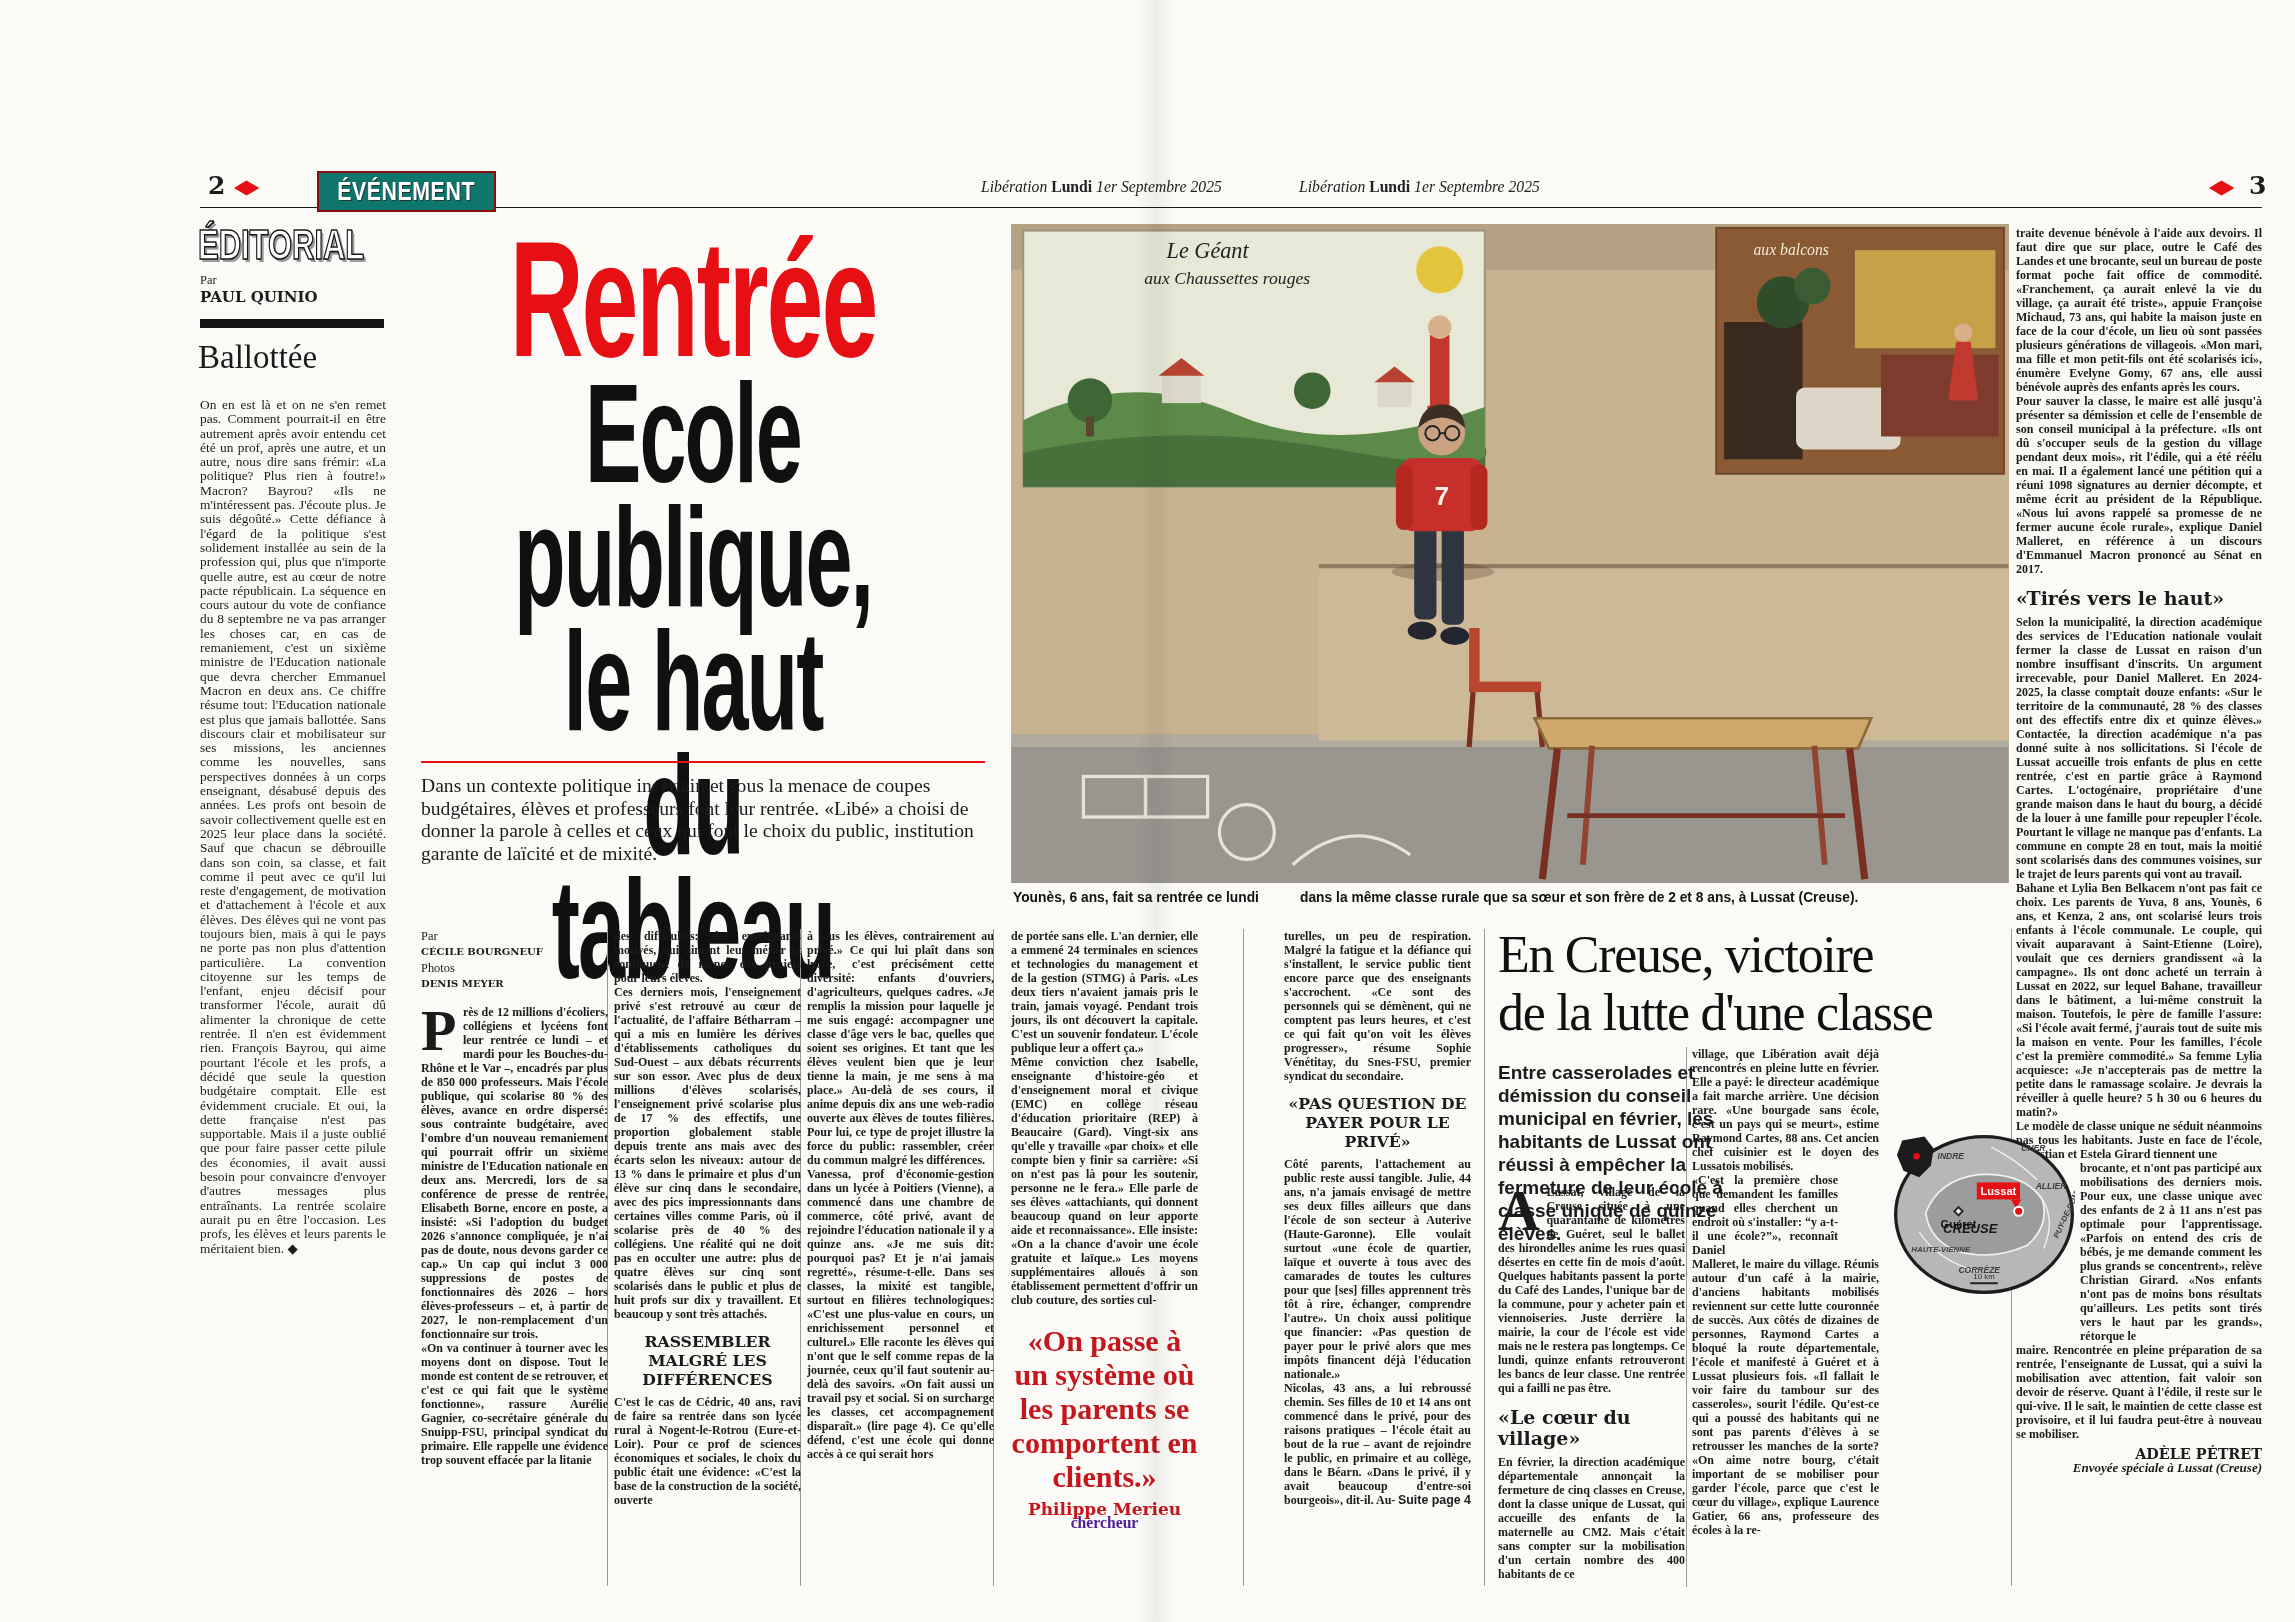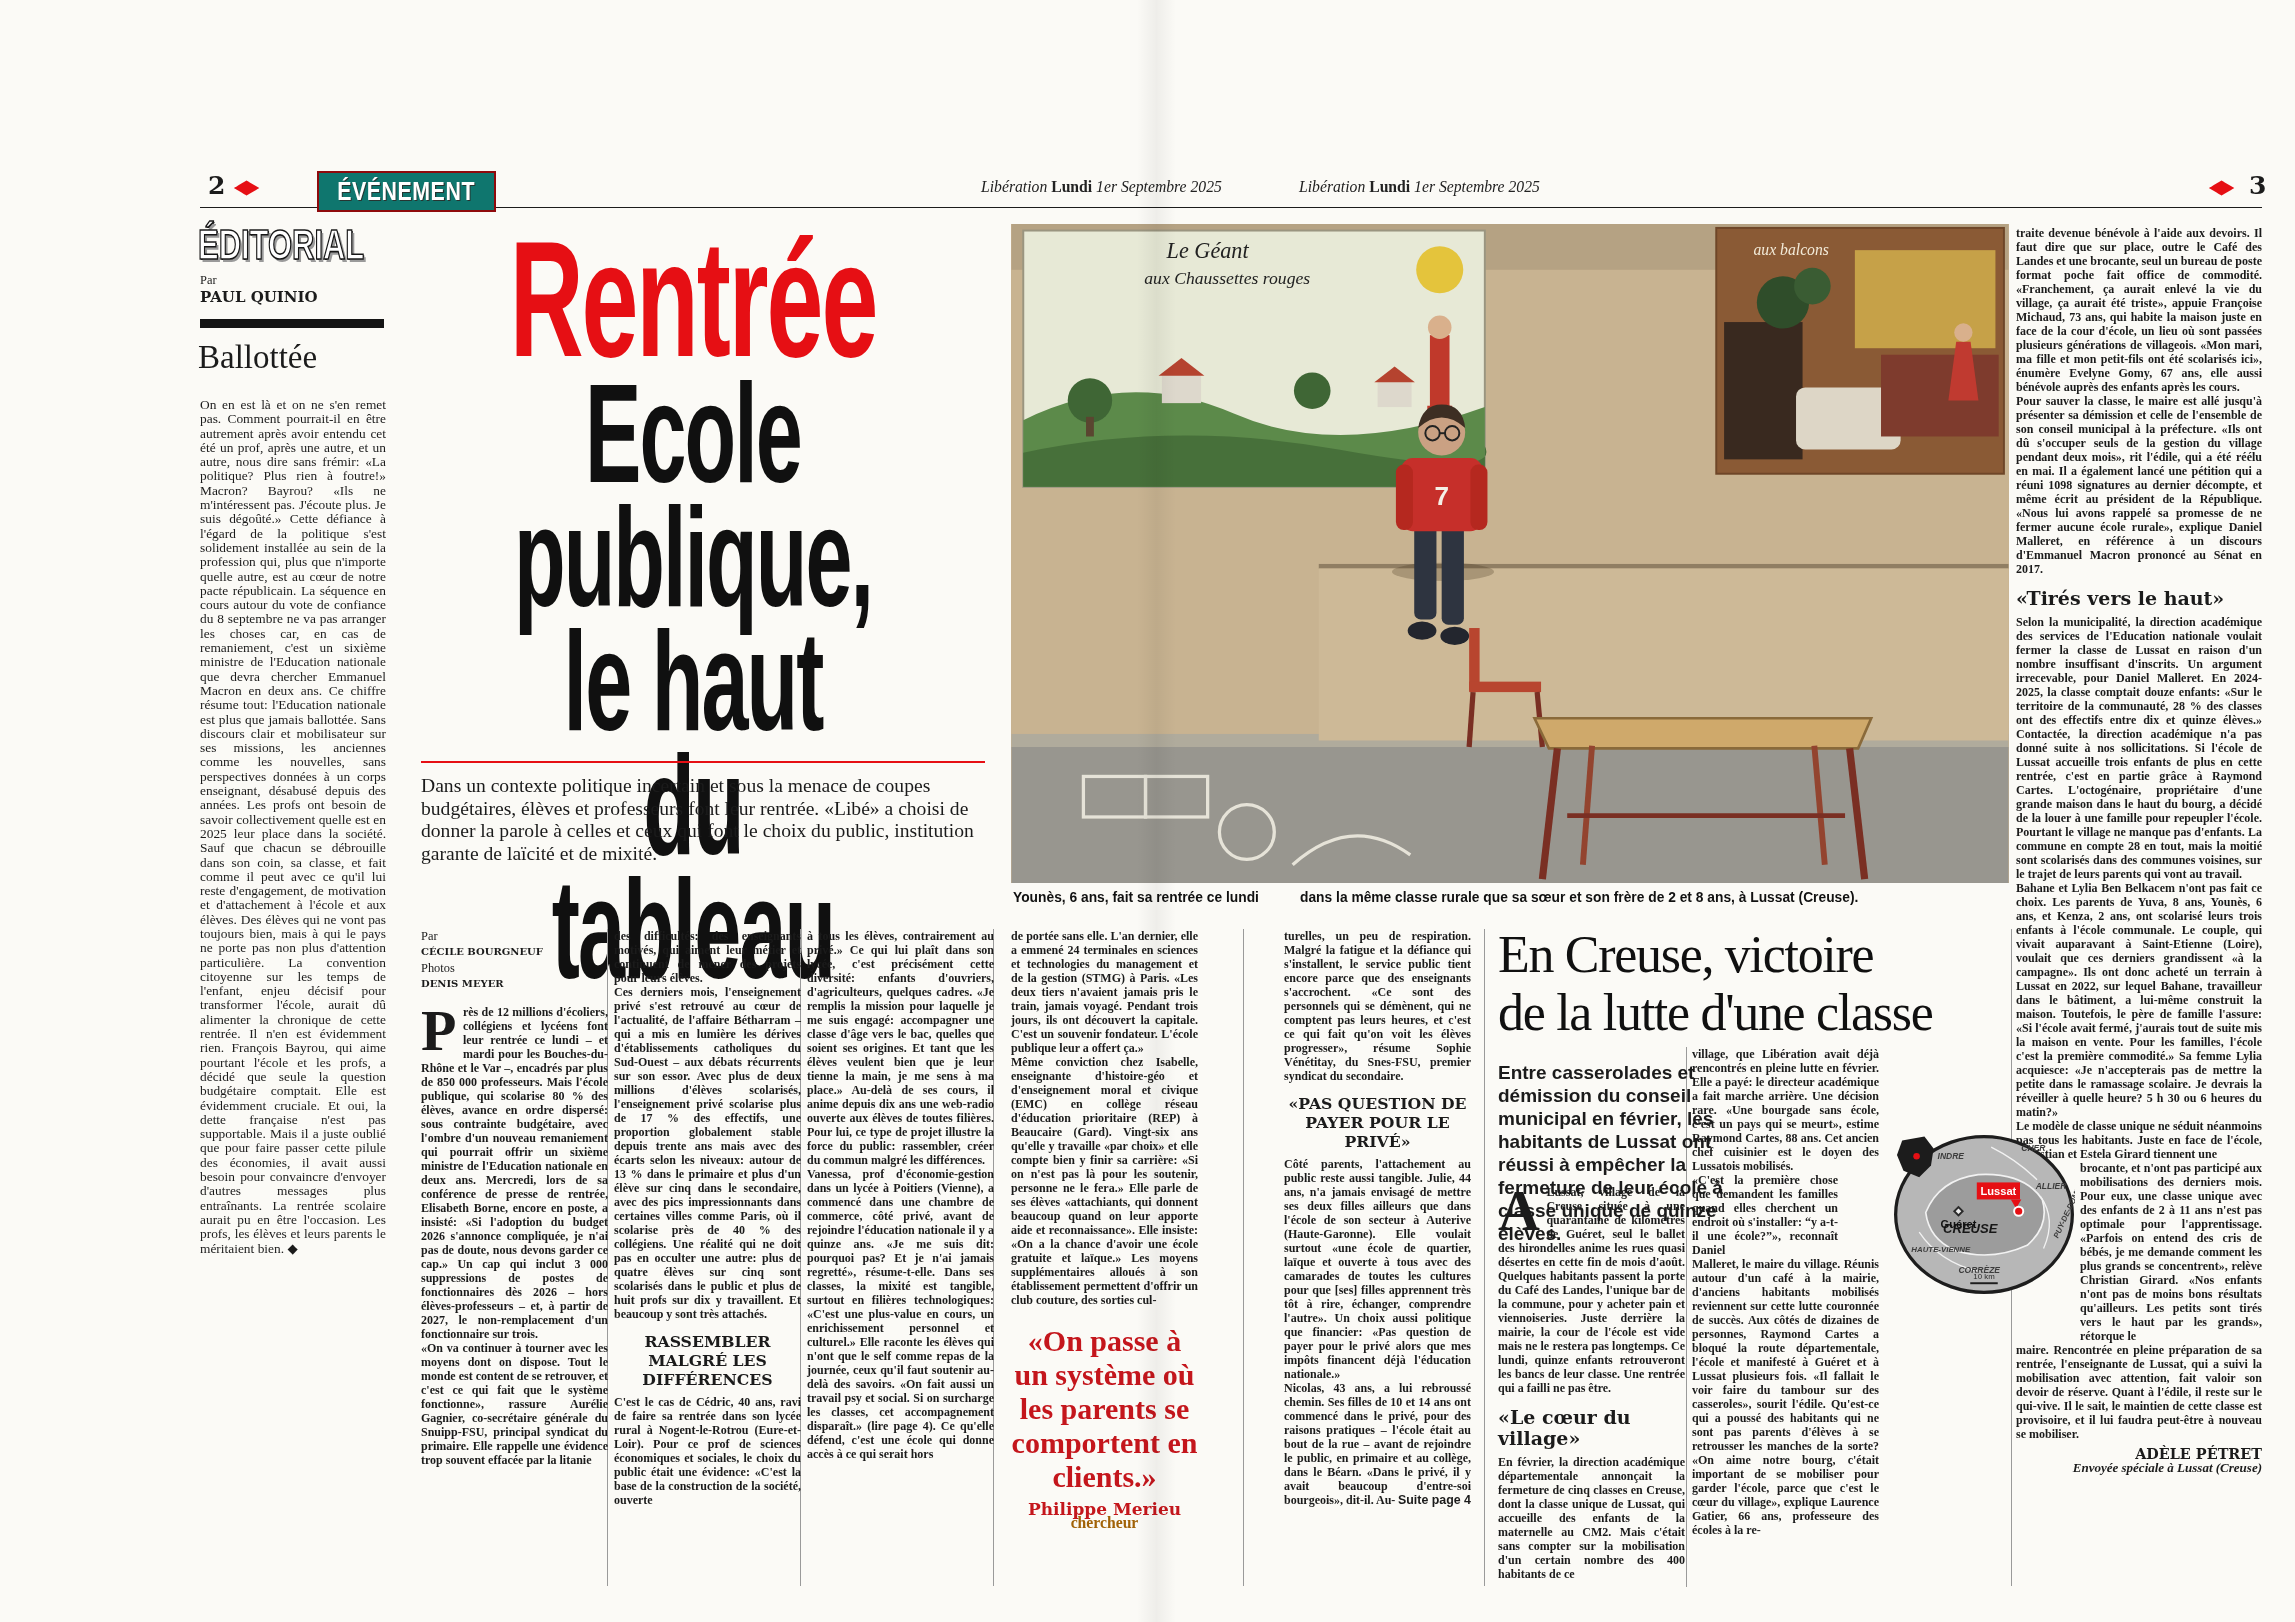--- a/index.html
+++ b/index.html
@@ -42,21 +42,21 @@
   .body-col{font-size:12px;line-height:14px;text-align:justify;}
   .seg{margin:0;font-weight:bold;}
   .seg-p{margin:0 0 0 0;}
   .seg-p-drop::first-letter{float:left;font-size:58px;line-height:44px;padding:3.9px 6.5px 0 0;}
   .seg-subhead{font-family:"DejaVu Serif",serif;font-weight:bold;font-size:15.7px;line-height:19px;
                text-align:center;margin:10.5px 3.9px 6.5px;}
   .seg-subhead-left{font-family:"DejaVu Serif",serif;font-weight:bold;font-size:19px;line-height:21.6px;
                text-align:left;margin:11.8px 0 5.2px;}
   .seg-quote{font-size:30px;line-height:34px;color:#c4161c;text-align:center;margin:17px 0 7.9px;}
   .seg-quote-author{font-family:"DejaVu Serif",serif;font-weight:bold;font-size:17px;color:#c4161c;text-align:center;margin-top:3.9px;}
-  .seg-quote-role{font-size:15.7px;color:#a16207;text-align:center;}
+  .seg-quote-role{font-size:15.7px;color:#4c1d95;text-align:center;}
   .seg-suite{font-family:Liberation Sans, sans-serif;font-weight:bold;font-size:12.4px;text-align:right;margin-top:-14px;}
   .seg-p-narrow{padding-right:41px;}
   .seg-p-indent{padding-left:64px;}
   .seg-sig-name{font-family:"DejaVu Serif",serif;font-weight:bold;font-size:14.4px;text-align:right;margin-top:6.5px;}
   .seg-sig-role{font-style:italic;font-size:13px;text-align:right;}
   .byline-par{font-size:12.4px;}
   .byline-name{font-family:"DejaVu Serif",serif;font-weight:bold;font-size:10px;line-height:17.7px;}
   .byline-wrap{margin-bottom:13px;}
   .vrule{position:absolute;width:0.7px;background:#9a9a9a;}
   

